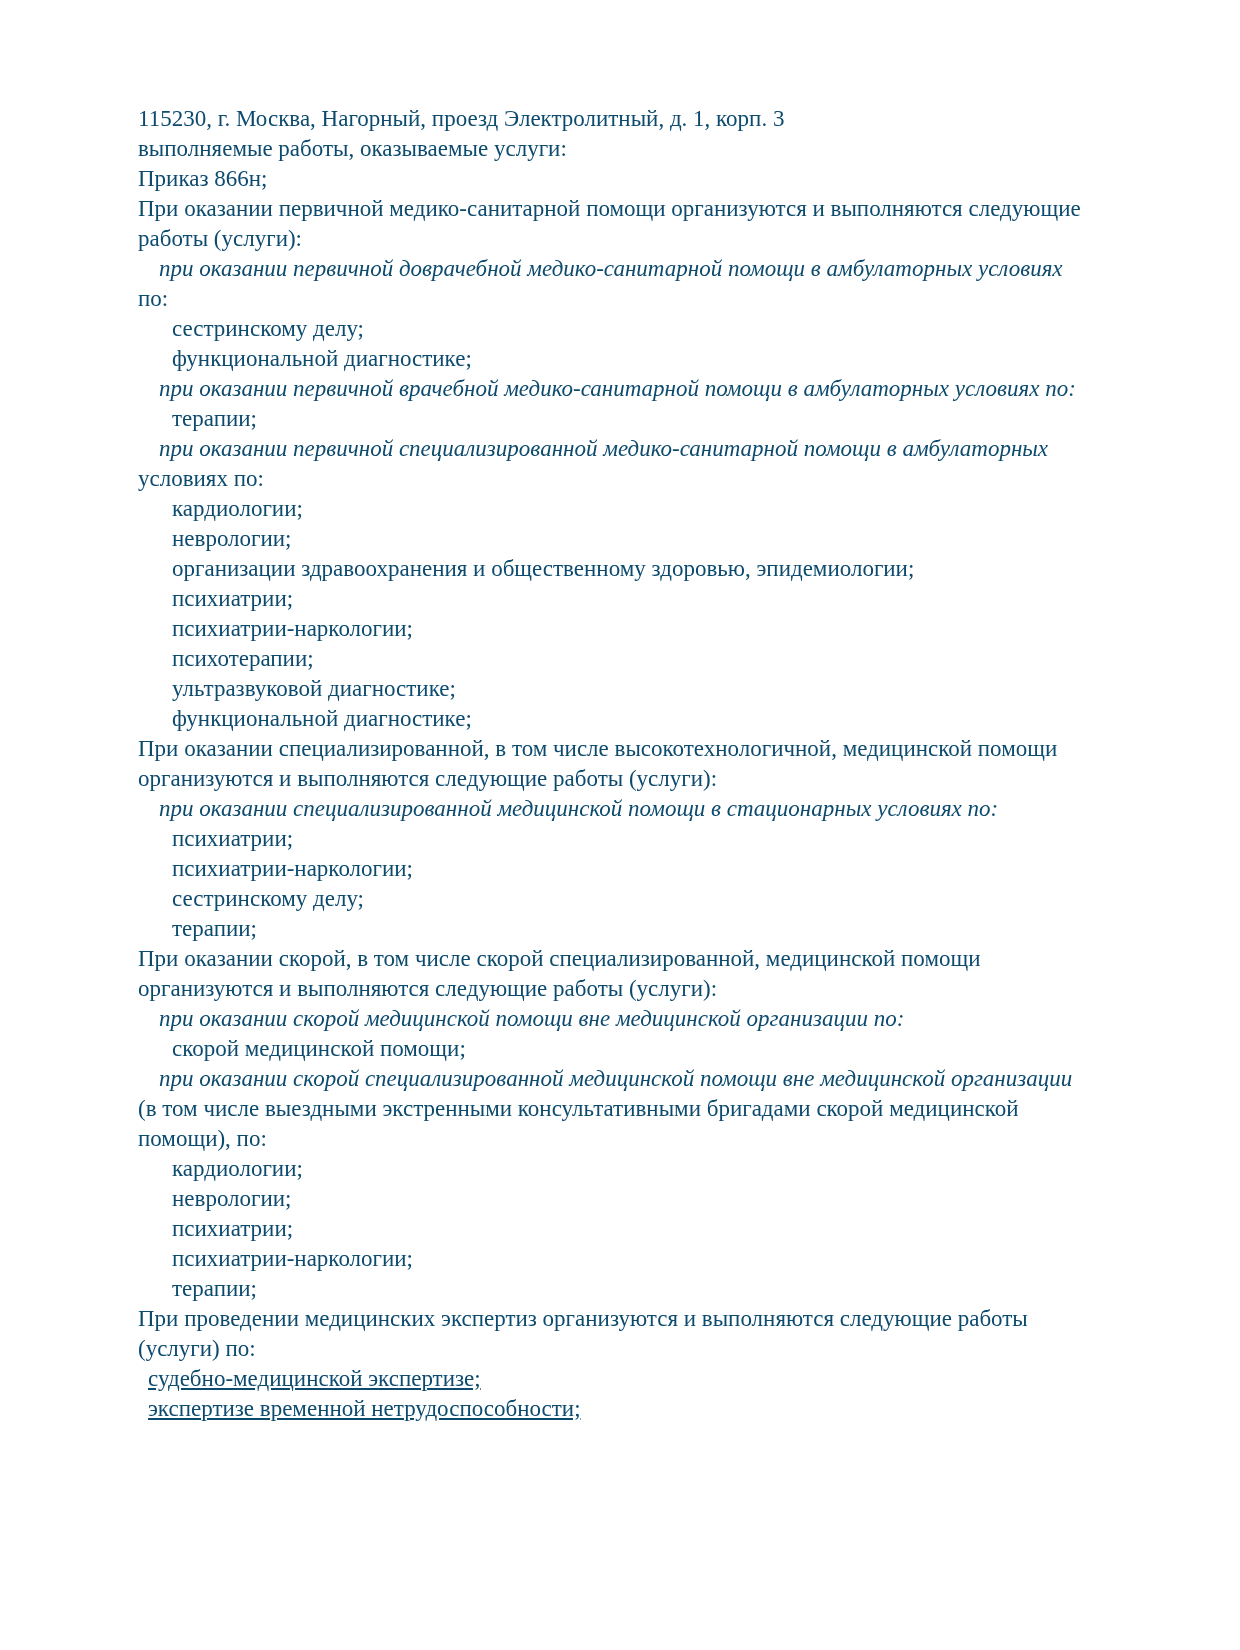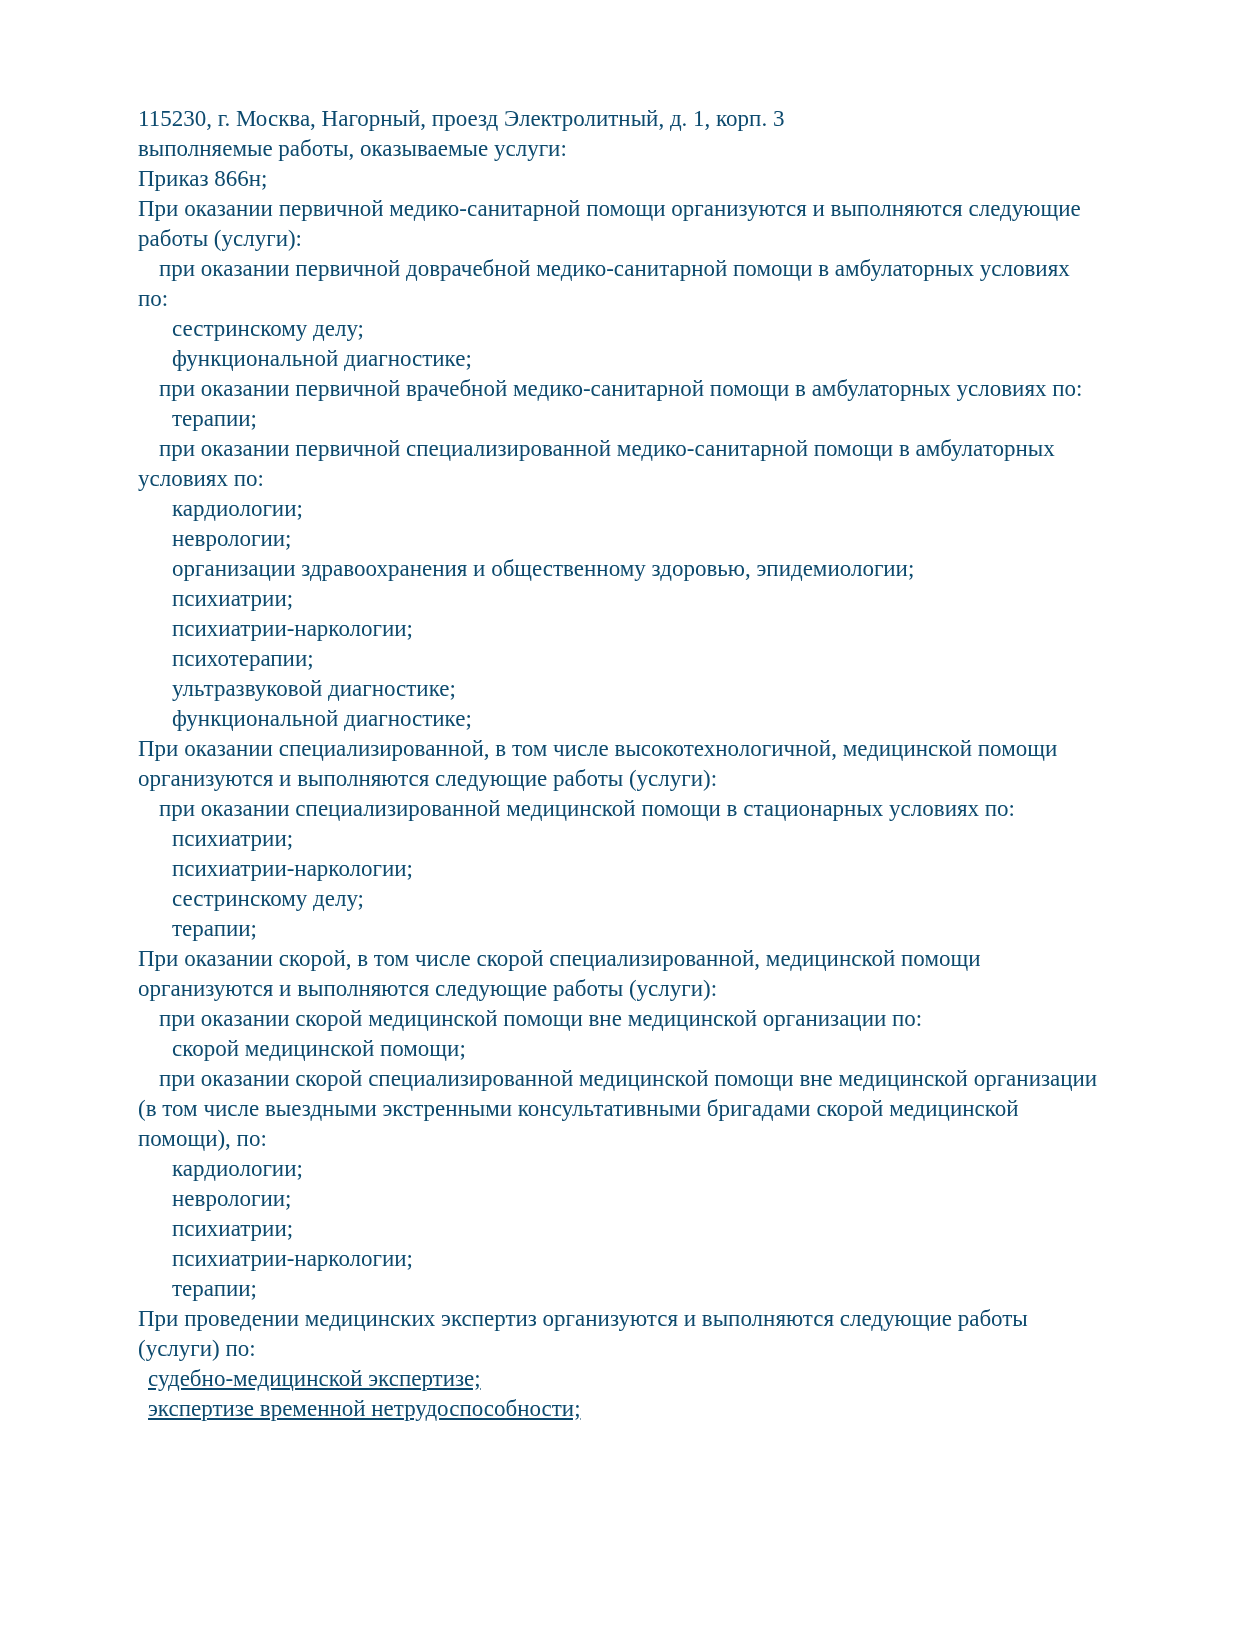--- a/index.html
+++ b/index.html
@@ -22,21 +22,21 @@
     width: 1000px;
     color: #0c4a6e;
     font-size: 23px;
     line-height: 30px;
     white-space: pre;
   }
   .line {
     height: 30px;
   }
   .i0 { padding-left: 0; }
-  .i1 { padding-left: 21px; }
+  .i1 { padding-left: 21px; font-style: italic; }
   .i2 { padding-left: 34px; }
   .i3 { padding-left: 10px; text-decoration: underline; }
 </style>
 </head>
 <body>
 
 <div class="page">
   <div class="text-block" id="doc-text"><div class="line i0">115230, г. Москва, Нагорный, проезд Электролитный, д. 1, корп. 3</div><div class="line i0">выполняемые работы, оказываемые услуги:</div><div class="line i0">Приказ 866н;</div><div class="line i0">При оказании первичной медико-санитарной помощи организуются и выполняются следующие</div><div class="line i0">работы (услуги):</div><div class="line i1">при оказании первичной доврачебной медико-санитарной помощи в амбулаторных условиях</div><div class="line i0">по:</div><div class="line i2">сестринскому делу;</div><div class="line i2">функциональной диагностике;</div><div class="line i1">при оказании первичной врачебной медико-санитарной помощи в амбулаторных условиях по:</div><div class="line i2">терапии;</div><div class="line i1">при оказании первичной специализированной медико-санитарной помощи в амбулаторных</div><div class="line i0">условиях по:</div><div class="line i2">кардиологии;</div><div class="line i2">неврологии;</div><div class="line i2">организации здравоохранения и общественному здоровью, эпидемиологии;</div><div class="line i2">психиатрии;</div><div class="line i2">психиатрии-наркологии;</div><div class="line i2">психотерапии;</div><div class="line i2">ультразвуковой диагностике;</div><div class="line i2">функциональной диагностике;</div><div class="line i0">При оказании специализированной, в том числе высокотехнологичной, медицинской помощи</div><div class="line i0">организуются и выполняются следующие работы (услуги):</div><div class="line i1">при оказании специализированной медицинской помощи в стационарных условиях по:</div><div class="line i2">психиатрии;</div><div class="line i2">психиатрии-наркологии;</div><div class="line i2">сестринскому делу;</div><div class="line i2">терапии;</div><div class="line i0">При оказании скорой, в том числе скорой специализированной, медицинской помощи</div><div class="line i0">организуются и выполняются следующие работы (услуги):</div><div class="line i1">при оказании скорой медицинской помощи вне медицинской организации по:</div><div class="line i2">скорой медицинской помощи;</div><div class="line i1">при оказании скорой специализированной медицинской помощи вне медицинской организации</div><div class="line i0">(в том числе выездными экстренными консультативными бригадами скорой медицинской</div><div class="line i0">помощи), по:</div><div class="line i2">кардиологии;</div><div class="line i2">неврологии;</div><div class="line i2">психиатрии;</div><div class="line i2">психиатрии-наркологии;</div><div class="line i2">терапии;</div><div class="line i0">При проведении медицинских экспертиз организуются и выполняются следующие работы</div><div class="line i0">(услуги) по:</div><div class="line i3">судебно-медицинской экспертизе;</div><div class="line i3">экспертизе временной нетрудоспособности;</div></div>
 </div>
 

